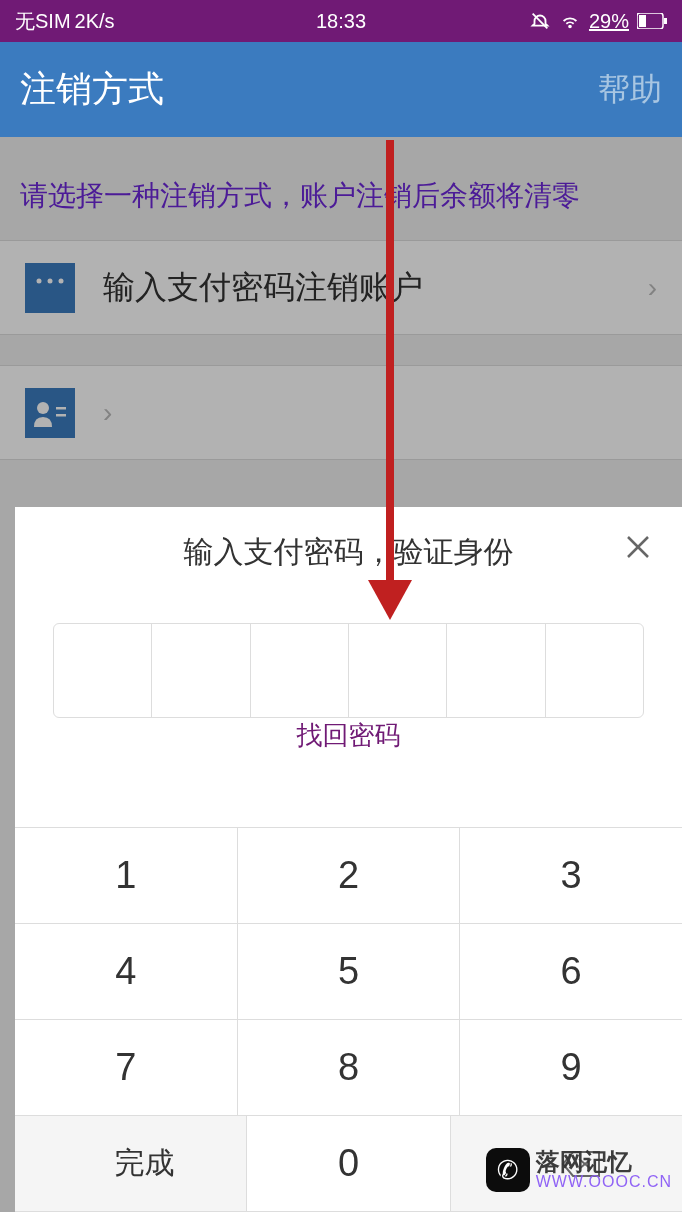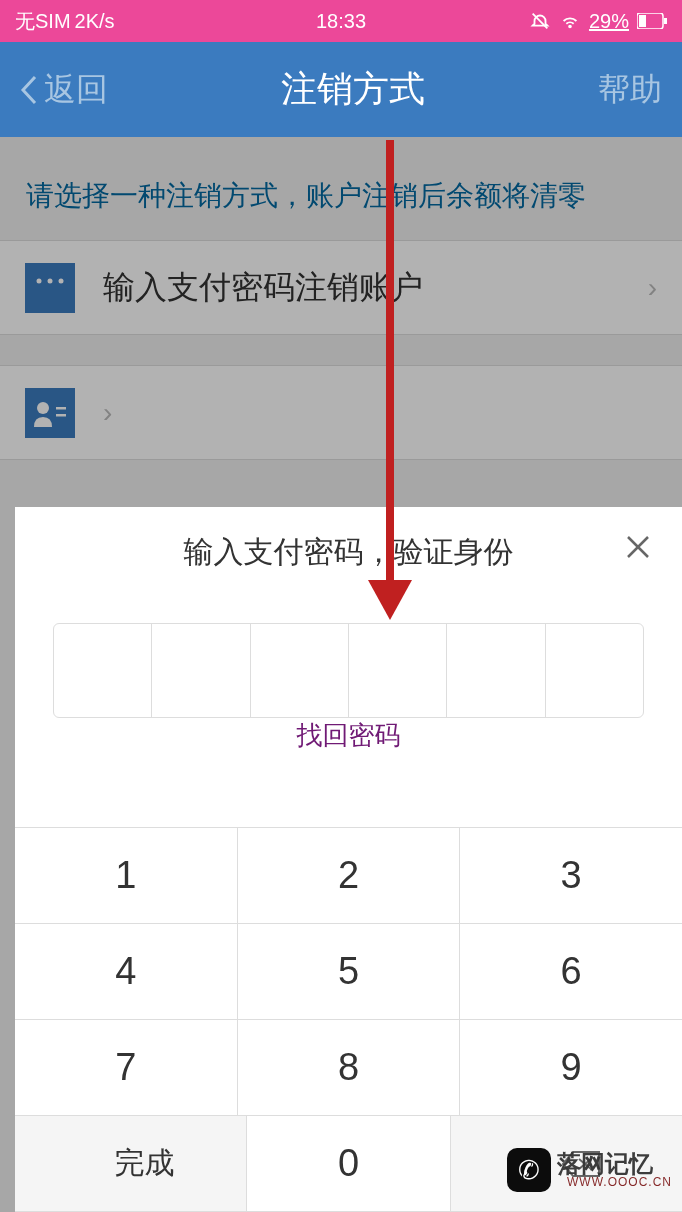--- a/index.html
+++ b/index.html
@@ -9,21 +9,21 @@
     }
     body {
       width: 682px;
       height: 1212px;
       font-family: "PingFang SC", "Hiragino Sans GB", "Microsoft YaHei", sans-serif;
       background: #f0f0f0;
       position: relative;
       overflow: hidden;
     }
     .status-bar {
-      background: #ec4899;
+      background: #701a75;
       height: 42px;
       display: flex;
       align-items: center;
       justify-content: space-between;
       padding: 16px 15px;
       color: white;
       font-size: 20px;
     }
     .status-left {
       display: flex;
@@ -69,23 +69,23 @@
     .help-btn {
       color: #a8c6e2;
       font-size: 32px;
       font-family: KaiTi, STKaiti, serif;
     }
     .content {
       background: #f0f0f0;
       padding-top: 40px;
     }
     .instruction {
-      padding: 0 26px 25px;
+      padding: 0 20px 25px;
       font-size: 28px;
-      color: #0369a1;
+      color: #6d28d9;
       font-family: KaiTi, STKaiti, serif;
     }
     .list-item {
       background: #fff;
       height: 95px;
       display: flex;
       align-items: center;
       padding: 0 25px;
       border-top: 1px solid #ddd;
       border-bottom: 1px solid #ddd;
@@ -232,24 +232,23 @@
       display: flex;
       flex-direction: column;
       line-height: 1;
     }
     .watermark-title {
       font-size: 24px;
       font-weight: bold;
       color: #333;
     }
     .watermark-url {
-      font-size: 12px;
-      color: #7f1d1d;
+      font-size: 16px;
+      color: #8b5cf6;
       letter-spacing: 1px;
-      margin-left: 10px;
     }
   </style>
 </head>
 <body>
 
 <div class="status-bar">
   <div class="status-left">
     <span>无SIM</span>
     <span>2K/s</span>
   </div>
@@ -267,26 +266,20 @@
     <span>29%</span>
     <svg width="30" height="16" viewBox="0 0 30 16">
         <rect x="0" y="0" width="26" height="16" rx="3" fill="none" stroke="white" stroke-width="1.5"></rect>
         <rect x="2" y="2" width="7" height="12" fill="white"></rect>
         <rect x="27" y="5" width="3" height="6" fill="white"></rect>
       </svg>
   </div>
 </div>
 
 <div class="nav-bar">
-  <div class="back-btn">
-    <svg class="chevron-left" viewBox="0 0 18 32" fill="none" stroke="#a8c6e2" stroke-width="3">
-        <polyline points="15,3 3,16 15,29"></polyline>
-      </svg>
-    <span>返回</span>
-  </div>
   <div class="nav-title">注销方式</div>
   <div class="help-btn">帮助</div>
 </div>
 
 <div class="content">
   <div class="instruction">请选择一种注销方式，账户注销后余额将清零</div>
   <div class="list-item">
     <div class="list-icon">
       <svg width="38" height="30" viewBox="0 0 38 30">
           <rect x="0" y="0" width="38" height="16" fill="#3b7bbf"></rect>

